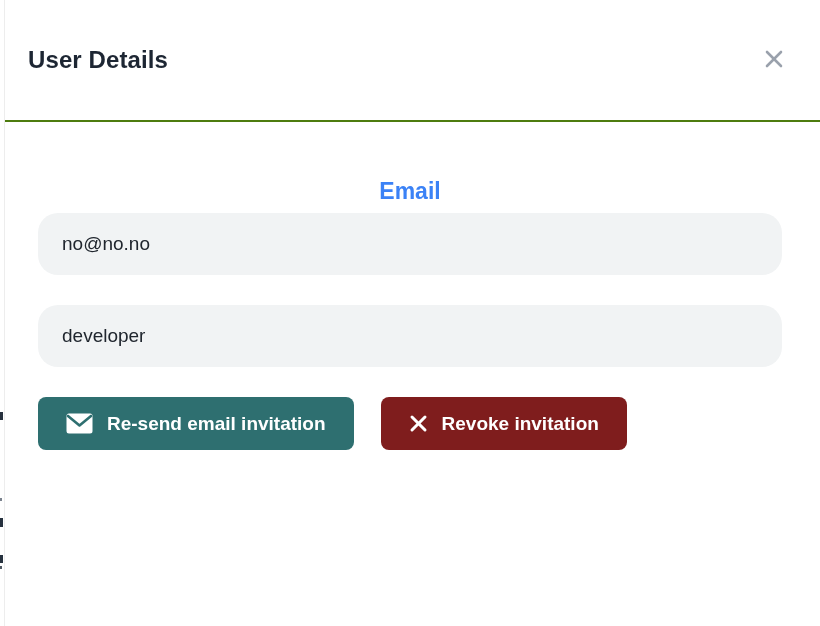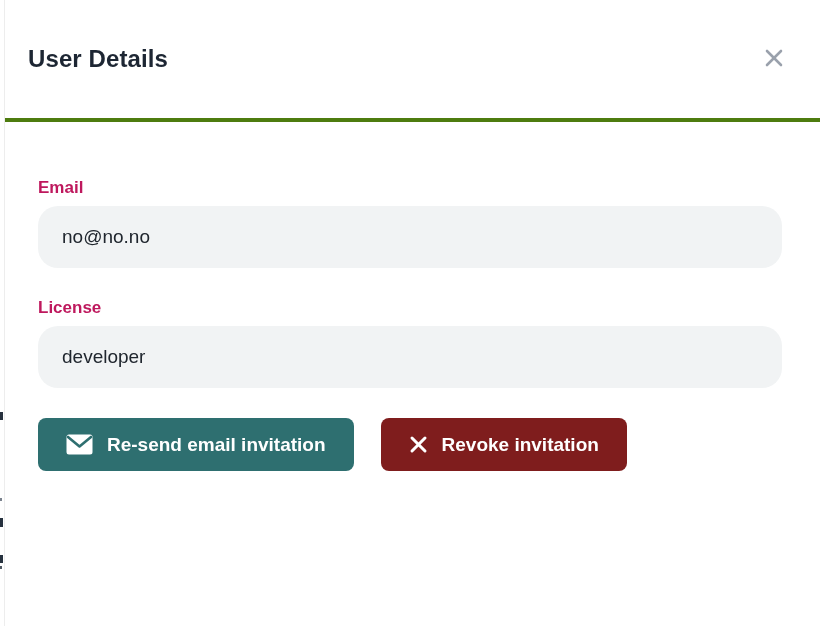--- a/index.html
+++ b/index.html
@@ -38,21 +38,21 @@
   .modal {
     position: absolute;
     inset: 0;
     background: #ffffff;
     display: flex;
     flex-direction: column;
   }
 
   .modal-header {
     height: 122px;
-    border-bottom: 4px solid #4d7c0f;
+    border-bottom: 2px solid #4d7c0f;
     display: flex;
     align-items: center;
     justify-content: space-between;
     padding: 0 32px 0 28px;
     flex: 0 0 auto;
   }
   .modal-title {
     font-size: 24px;
     font-weight: 700;
     color: #1d2633;
@@ -71,24 +71,25 @@
 
   .modal-body {
     padding: 56px 38px 0 38px;
     flex: 1 1 auto;
   }
 
   .field { margin-bottom: 30px; }
   .field:nth-of-type(3) { margin-bottom: 20px; }
   .field-label {
     display: block;
-    font-size: 17px;
+    font-size: 23px;
     font-weight: 700;
-    color: #be185d;
+    color: #3b82f6;
     margin-bottom: 8px;
+    text-align: center;
   }
   .field-input {
     display: block;
     width: 100%;
     height: 62px;
     background: #f1f3f4;
     border: none;
     border-radius: 20px;
     padding: 0 24px;
     font-family: "Liberation Sans", sans-serif;
@@ -150,21 +151,20 @@
     </div>
 
     <div class="modal-body">
 
       <div class="field">
         <label class="field-label">Email</label>
         <input class="field-input" type="text" readonly="" value="no@no.no" style="">
       </div>
 
       <div class="field">
-        <label class="field-label">License</label>
         <input class="field-input" type="text" readonly="" value="developer" style="">
       </div>
 
 
       <div class="button-row">
 
         <button class="btn btn-teal">
           <span class="icon-wrap">
             <svg width="27" height="21" viewBox="0 0 27 21">
               <rect x="0.5" y="0.5" width="26" height="20" rx="2.5" fill="#ffffff"></rect>

